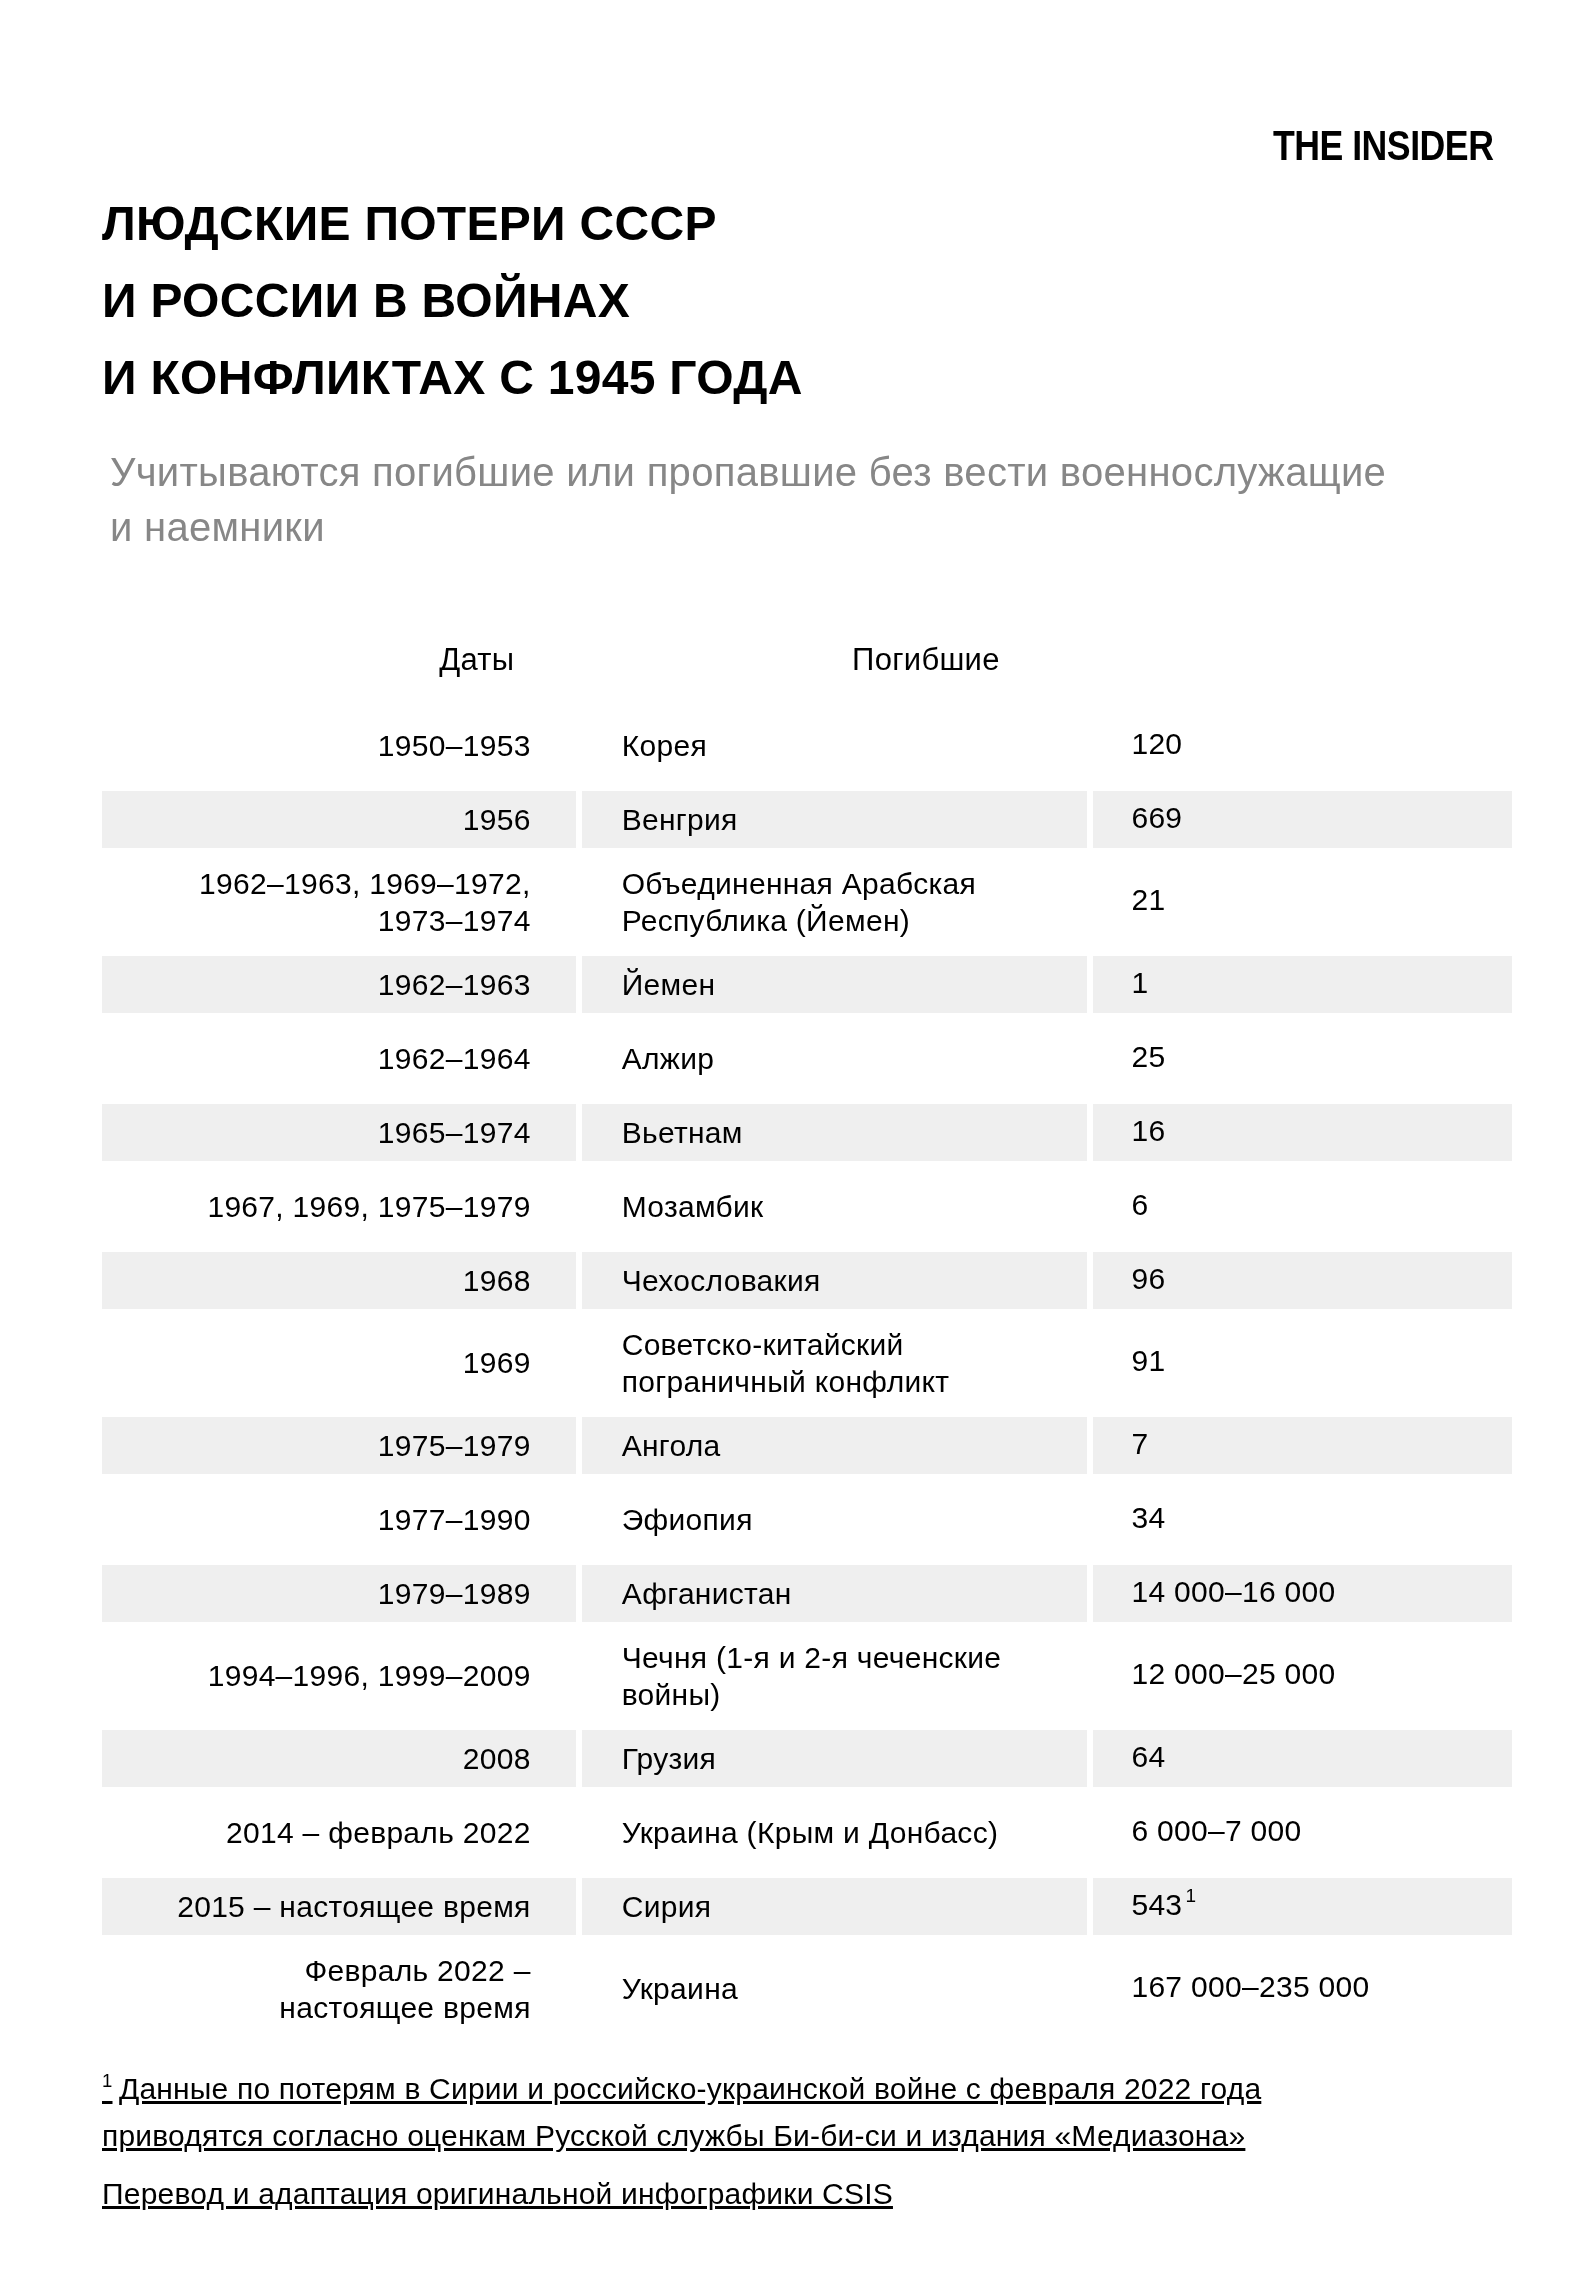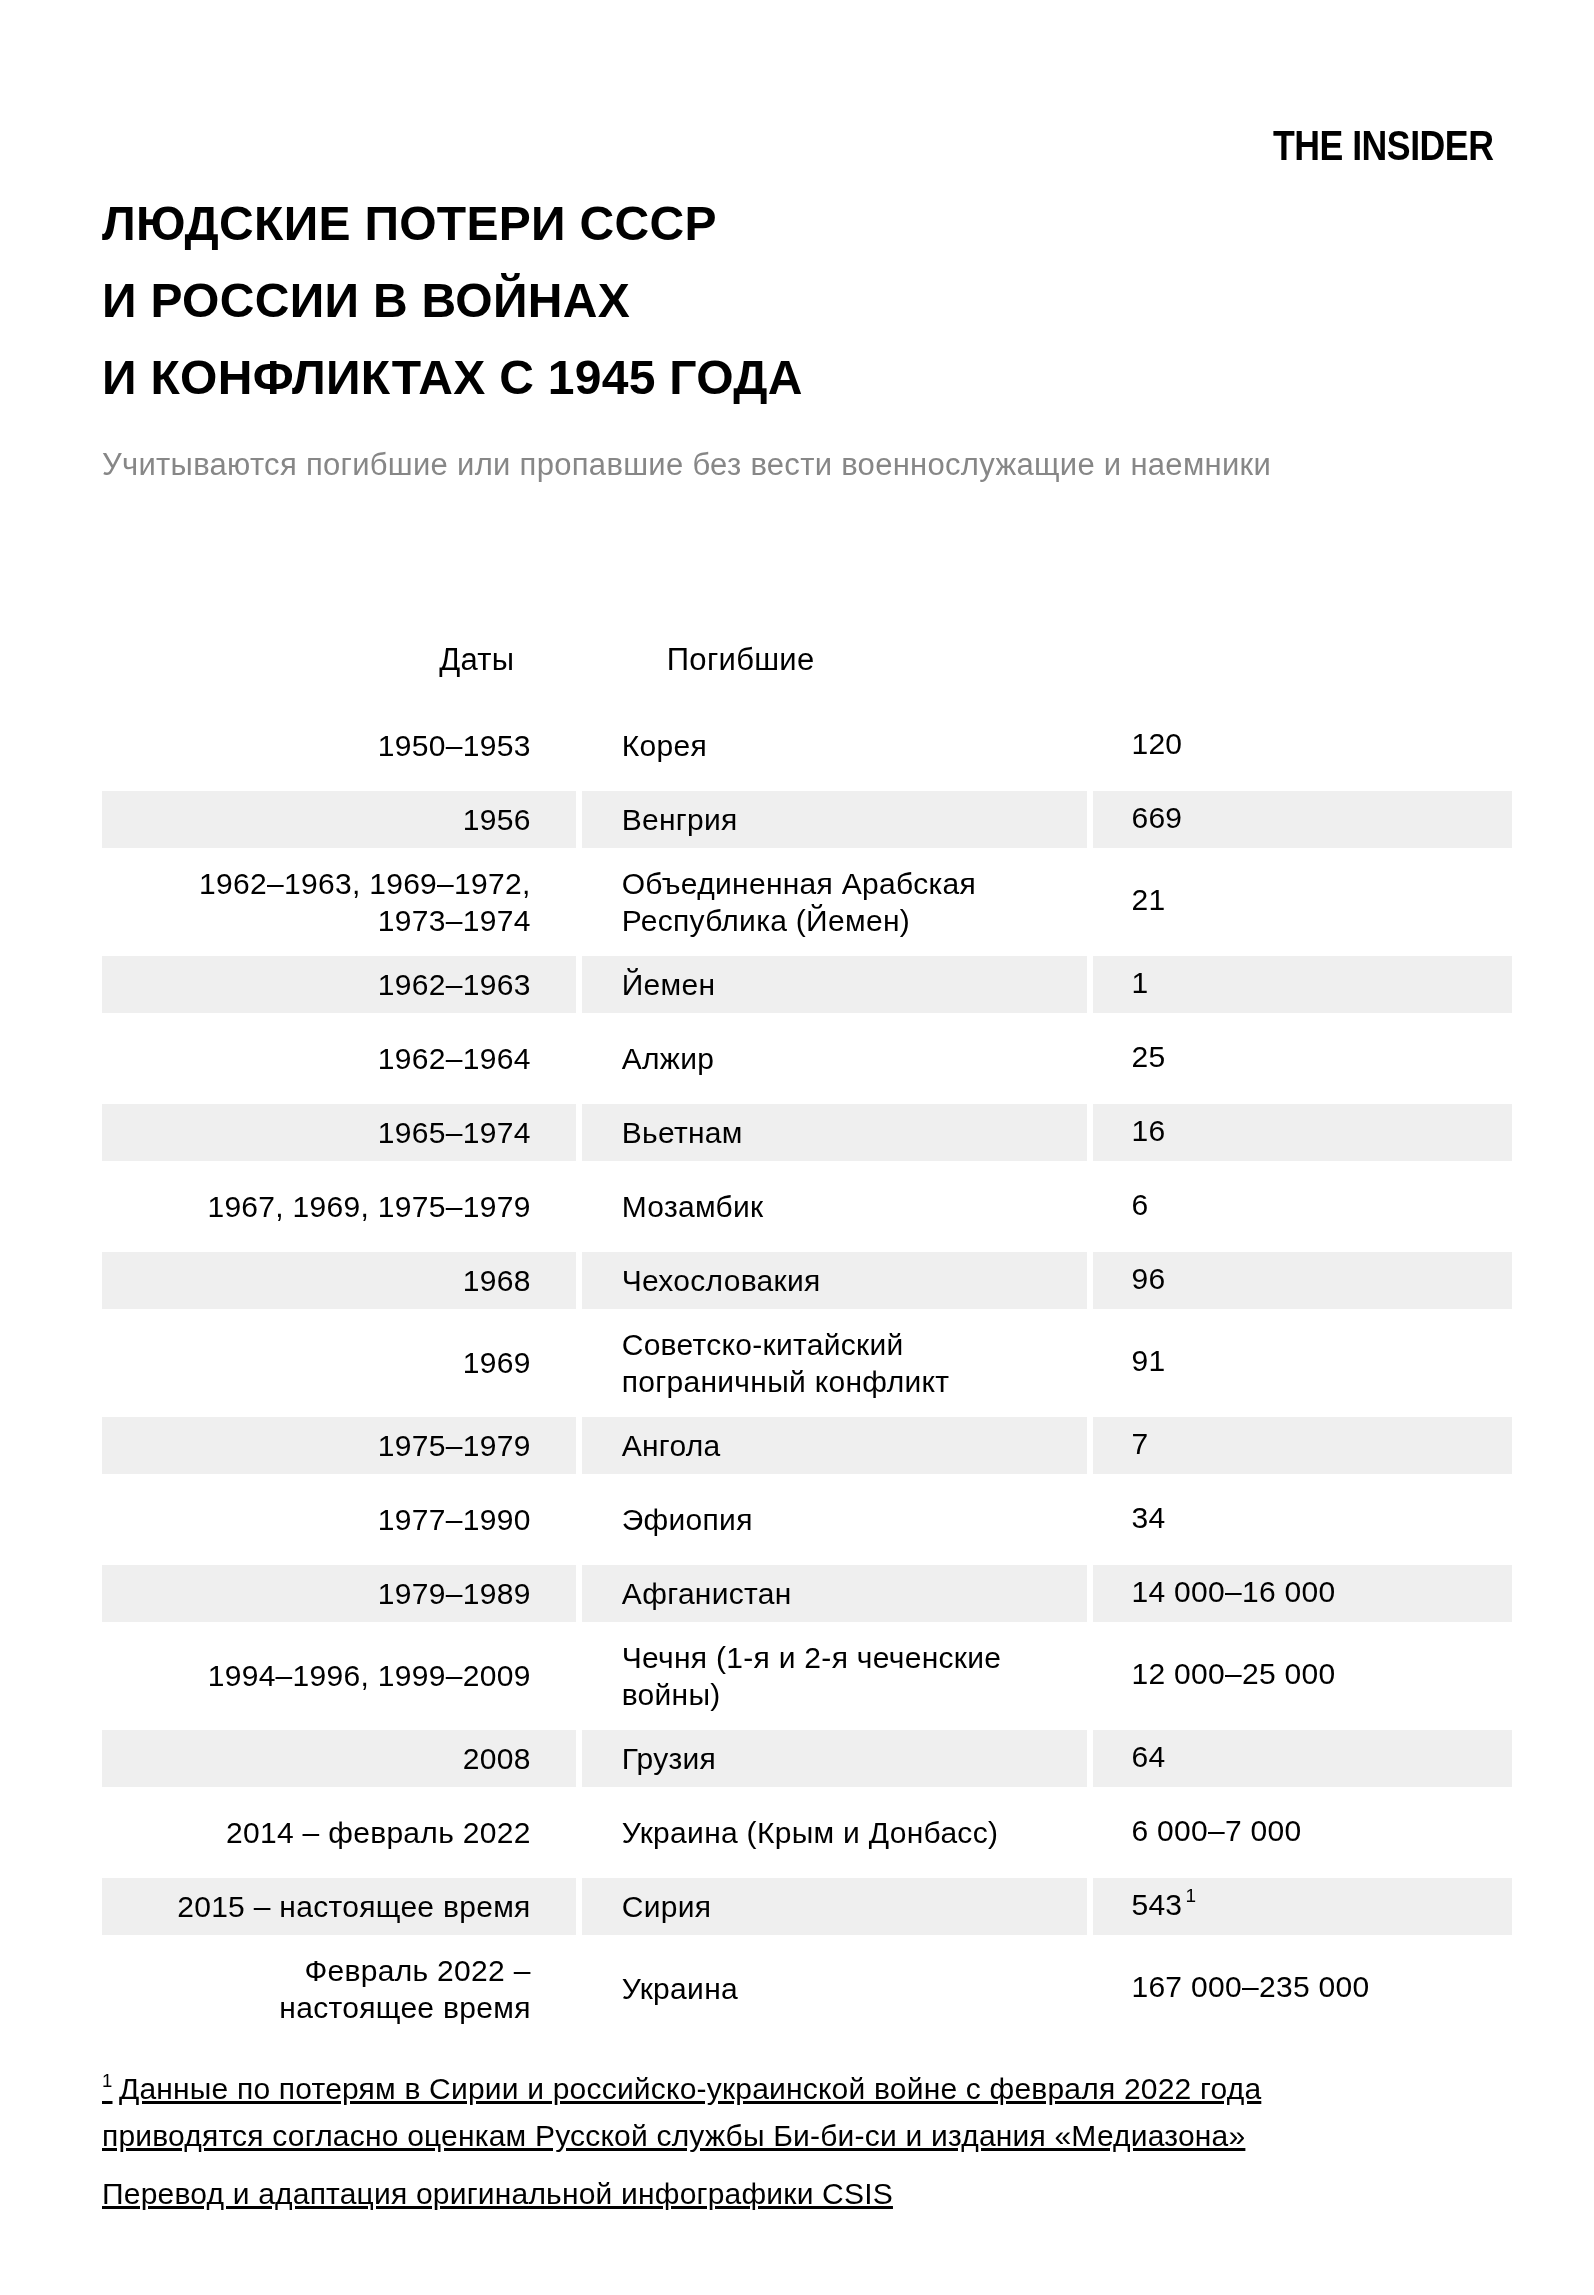--- a/index.html
+++ b/index.html
@@ -18,32 +18,32 @@
   .logo{
     position:absolute;top:122px;right:101px;
     font-size:42px;font-weight:800;letter-spacing:-0.6px;white-space:nowrap;
     transform:scaleX(0.85);transform-origin:100% 50%;
   }
   .title{
     position:absolute;left:102px;top:185px;margin:0;
     font-size:48px;font-weight:700;line-height:77px;letter-spacing:0.3px;
   }
   .subtitle{
-    position:absolute;left:102px;top:437px;margin:0;width:1307px;
-    font-size:31px;line-height:55px;color:var(--subtitle);letter-spacing:0.3px;
+    position:absolute;left:102px;top:437px;margin:8px;width:1307px;
+    font-size:40px;line-height:55px;color:var(--subtitle);letter-spacing:0.3px;
   }
   .table-wrap{position:absolute;left:96px;top:631px;width:1422px;}
   .thead{
     display:flex;align-items:center;height:57px;padding-left:6.4px;
     font-size:31px;letter-spacing:0.3px;
   }
   .th{box-sizing:border-box;}
   .th-dates{width:473px;text-align:right;padding-right:61px;}
   .th-region{width:505px;margin-left:6.4px;text-align:center;}
-  .th-deaths{width:418px;margin-left:6.4px;text-align:left;padding-left:85px;}
+  .th-deaths{width:418px;margin-left:6.4px;text-align:right;padding-left:85px;}
   table.body{
     border-collapse:separate;border-spacing:6.4px 17px;table-layout:fixed;
     width:1422px;margin-top:11.5px;
     font-size:30px;letter-spacing:0.3px;
   }
   td{height:57px;padding:0;vertical-align:middle;}
   tr.shaded td{background:var(--zebra);}
   td .line{line-height:37px;white-space:nowrap;}
   td.c-dates{text-align:right;padding-right:45px;}
   td.c-region{padding-left:40px;}

